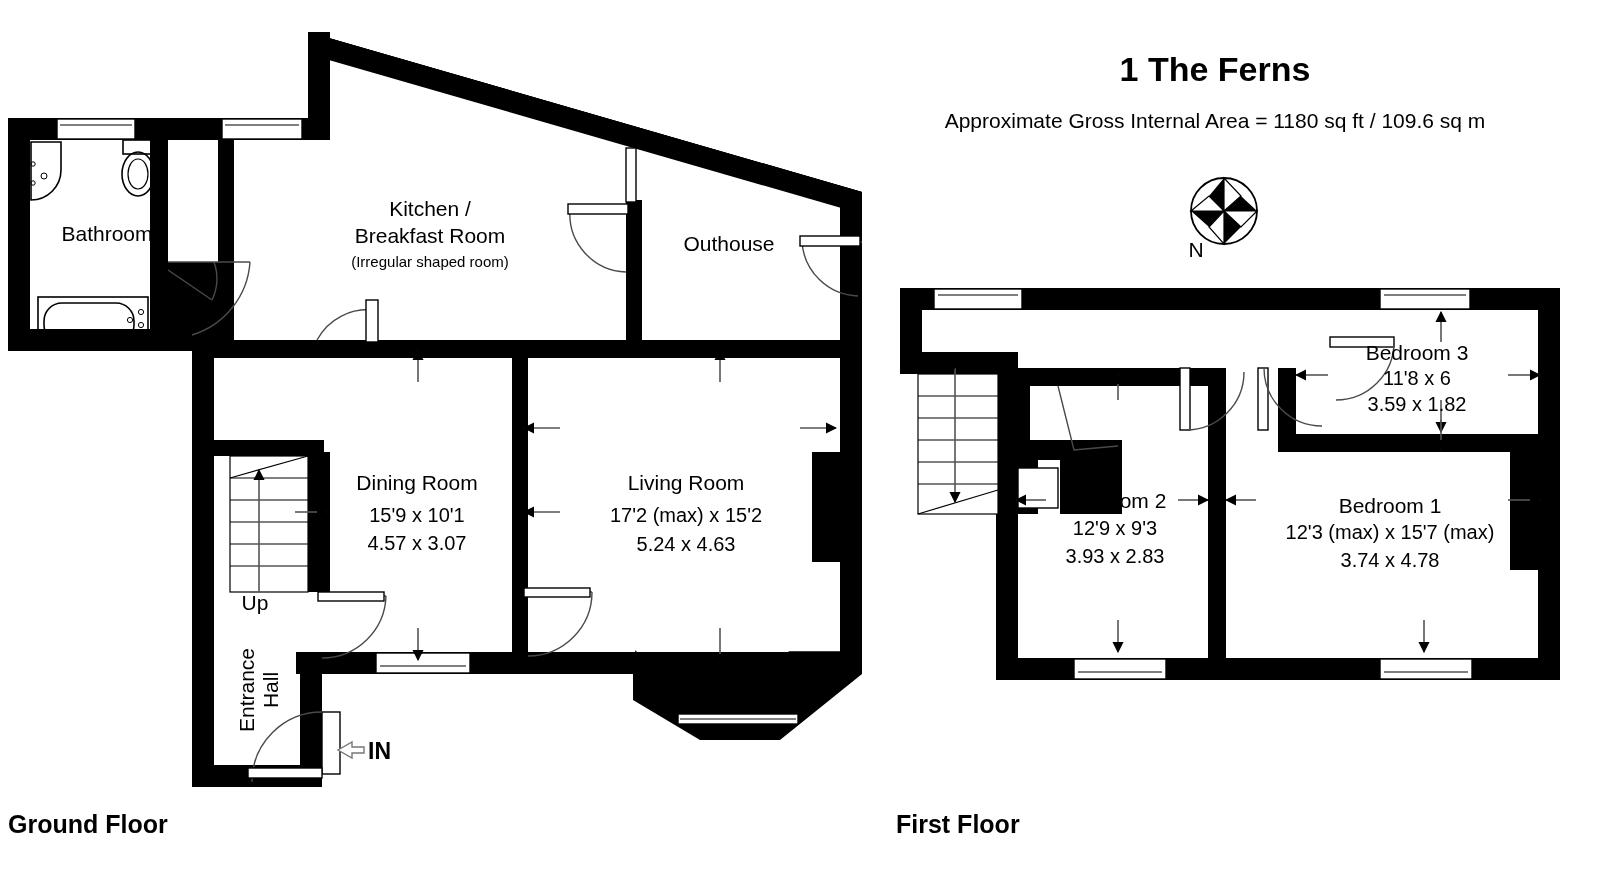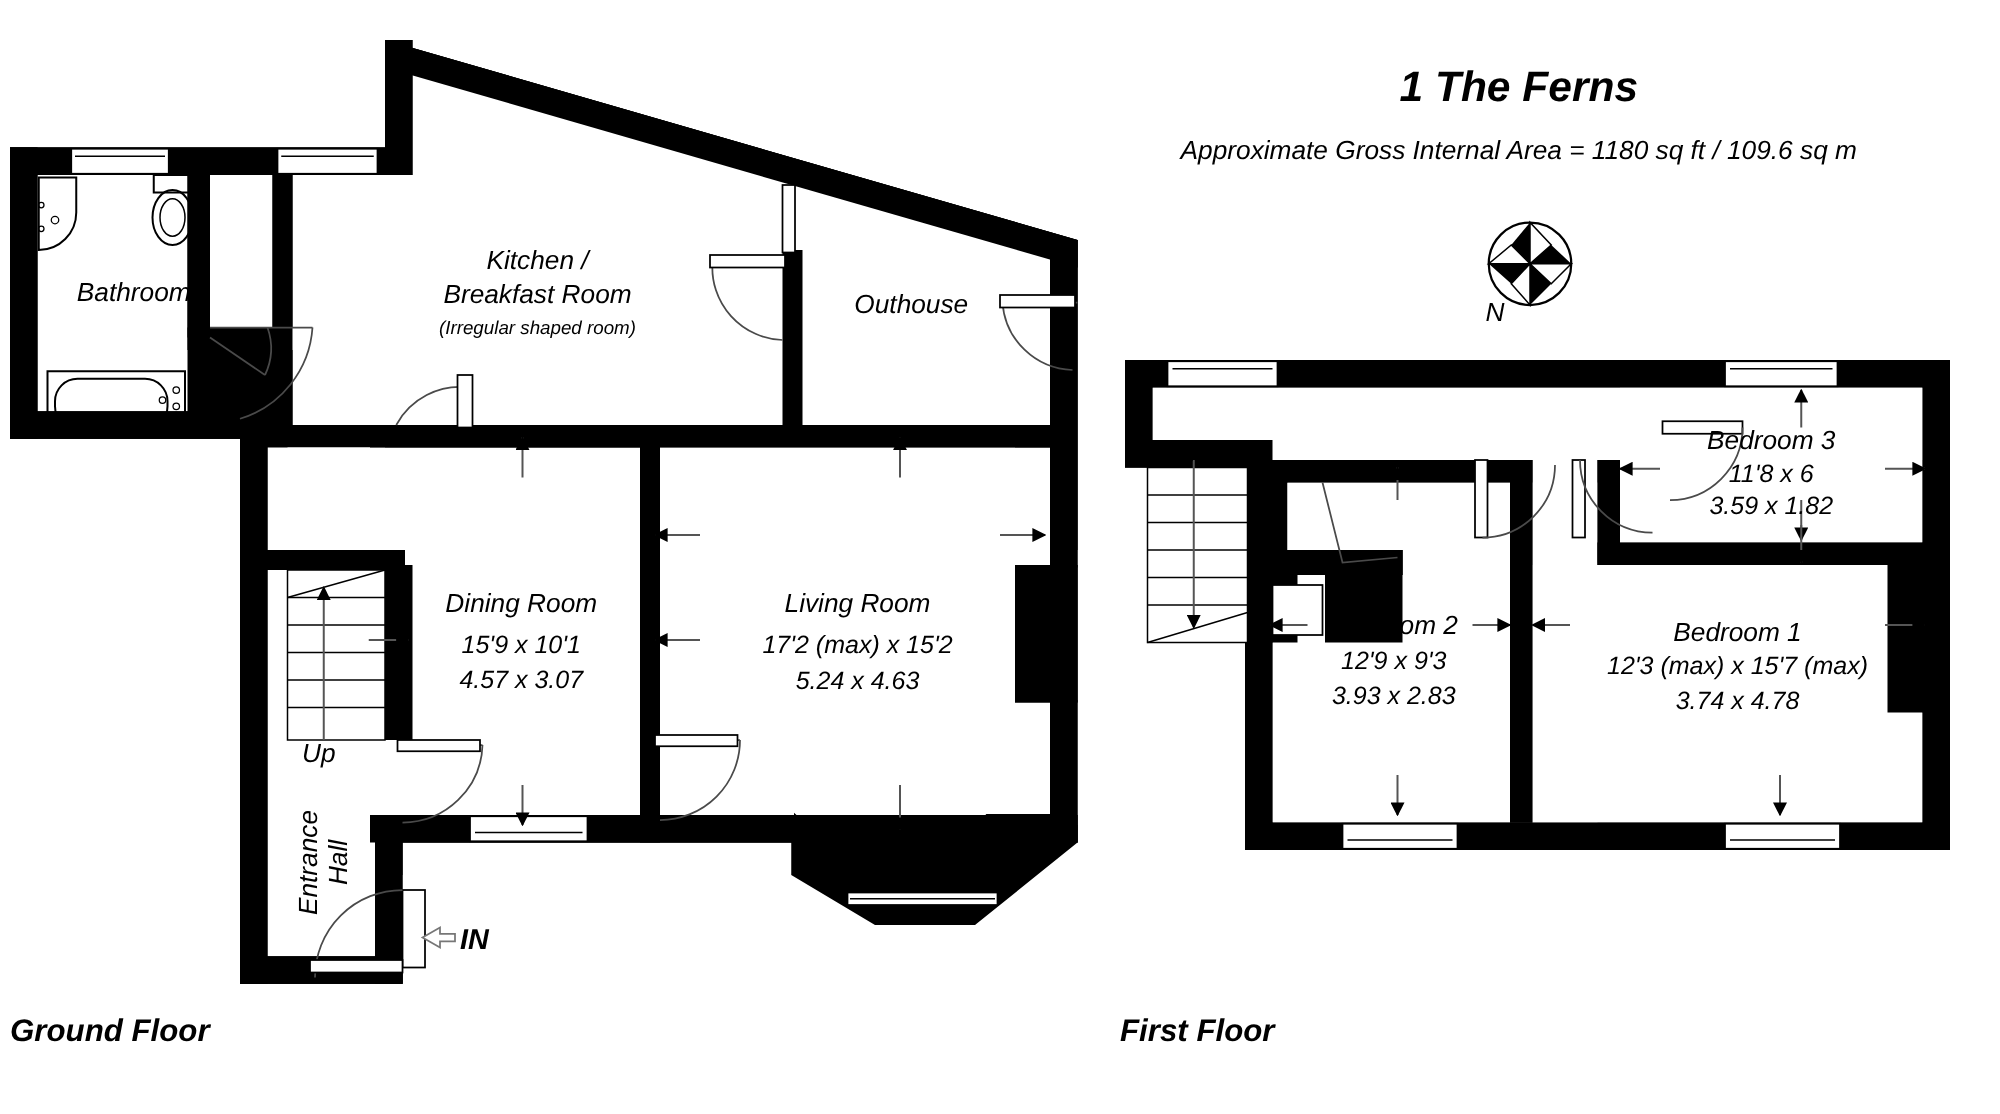--- a/index.html
+++ b/index.html
@@ -13,21 +13,20 @@
     font-family: "Liberation Sans", sans-serif;
     color: #000000;
     overflow: hidden;
     position: relative;
   }
   #plan-root {
     position: absolute;
     left: 0; top: 0;
     width: 1600px;
     height: 891px;
-    font-style: italic;
   }
   svg.plan {
     display: block;
     width: 1600px;
     height: 891px;
   }
   .wall { fill: #000000; }
   .thin { fill: none; stroke: #000000; stroke-width: 1.6; }
   .thinner { fill: none; stroke: #000000; stroke-width: 1.2; }
   .swing { fill: none; stroke: #4a4a4a; stroke-width: 1.4; }

